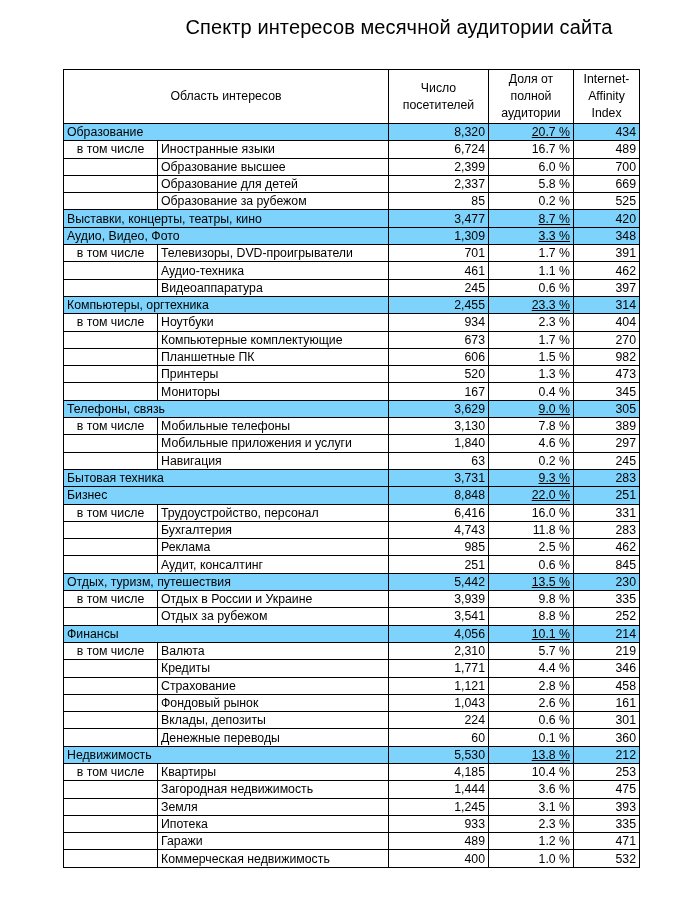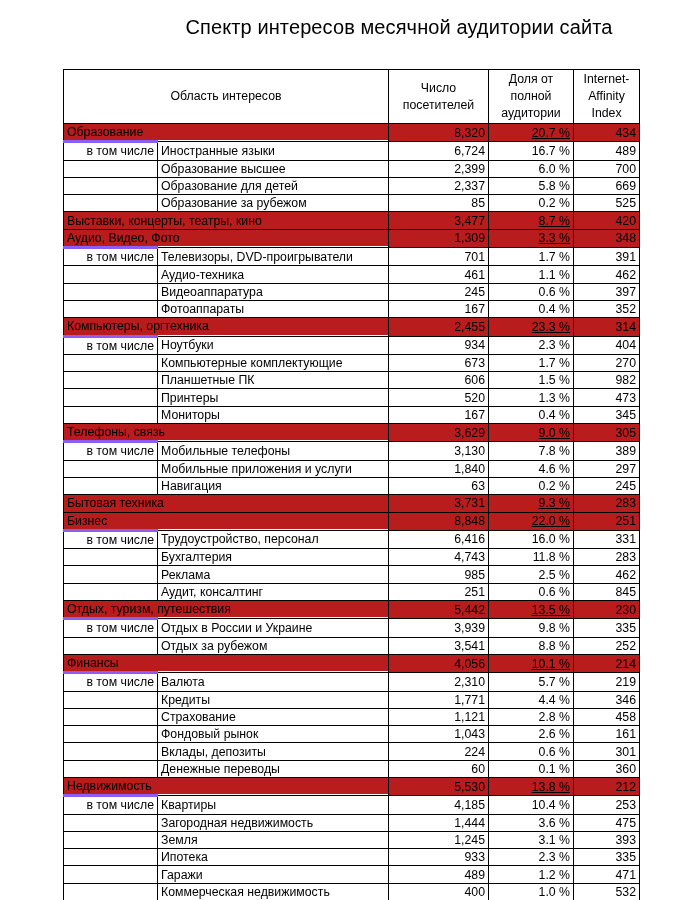--- a/index.html
+++ b/index.html
@@ -22,25 +22,25 @@
   }
   table.interests th {
     font-weight: normal; height: 53px; line-height: 17px; vertical-align: middle;
     text-align: center; padding: 0 2px;
   }
   col.c-label { width: 94px; }
   col.c-sub { width: 231px; }
   col.c-count { width: 100px; }
   col.c-share { width: 85px; }
   col.c-index { width: 66px; }
-  tr.cat td { background: #b91c1c; }
+  tr.cat td { background: #7dd3fc; }
   tr.cat td.cat-name { border-right: 1px solid #000; }
   td.num { text-align: right; }
   td.incl { text-align: right; border-bottom: none; border-top: none; }
-  td.incl.first { border-top: 3px solid #8b5cf6; }
+  td.incl.first { border-top: 1px solid #8b5cf6; text-align: center; }
   td.incl.last { border-bottom: 1px solid #000; }
   .pct { position: relative; display: inline-block; text-decoration: underline; }
   .mark {
     position: absolute; left: -3px; right: -3px; bottom: -3px; height: 2px;
     background: #d40000; border-radius: 2px; transform: rotate(-1deg);
   }
   .mark.wavy {
     height: 6px; background: none; bottom: -5px; right: -22px;
   }
   .mark.wavy svg { display: block; width: 100%; height: 6px; }
@@ -138,27 +138,20 @@
         <td class="num">1.1 %</td>
         <td class="num">462</td>
       </tr>
       <tr>
         <td class="incl"></td>
         <td>Видеоаппаратура</td>
         <td class="num">245</td>
         <td class="num">0.6 %</td>
         <td class="num">397</td>
       </tr>
-      <tr>
-        <td class="incl last"></td>
-        <td>Фотоаппараты</td>
-        <td class="num">167</td>
-        <td class="num">0.4 %</td>
-        <td class="num">352</td>
-      </tr>
       <tr class="cat">
         <td colspan="2" class="cat-name">Компьютеры, оргтехника</td>
         <td class="num">2,455</td>
         <td class="num"><span class="pct"><span>23.3 %</span></span></td>
         <td class="num">314</td>
       </tr>
       <tr>
         <td class="incl first">в том числе</td>
         <td>Ноутбуки</td>
         <td class="num">934</td>

